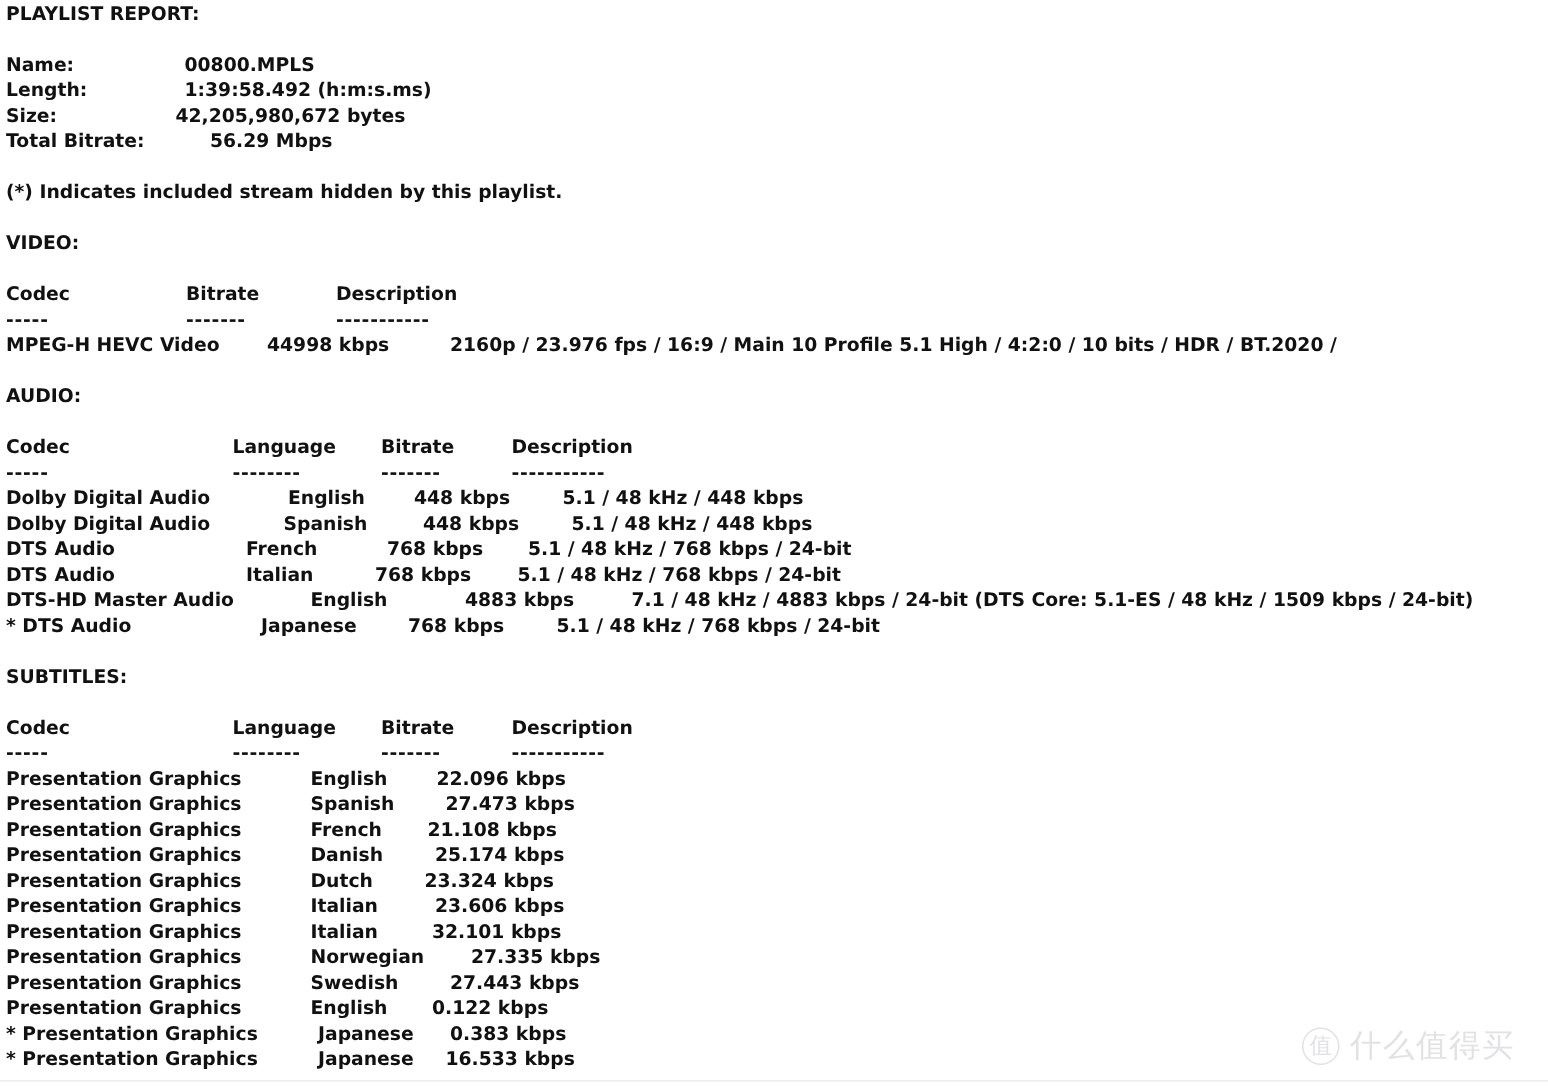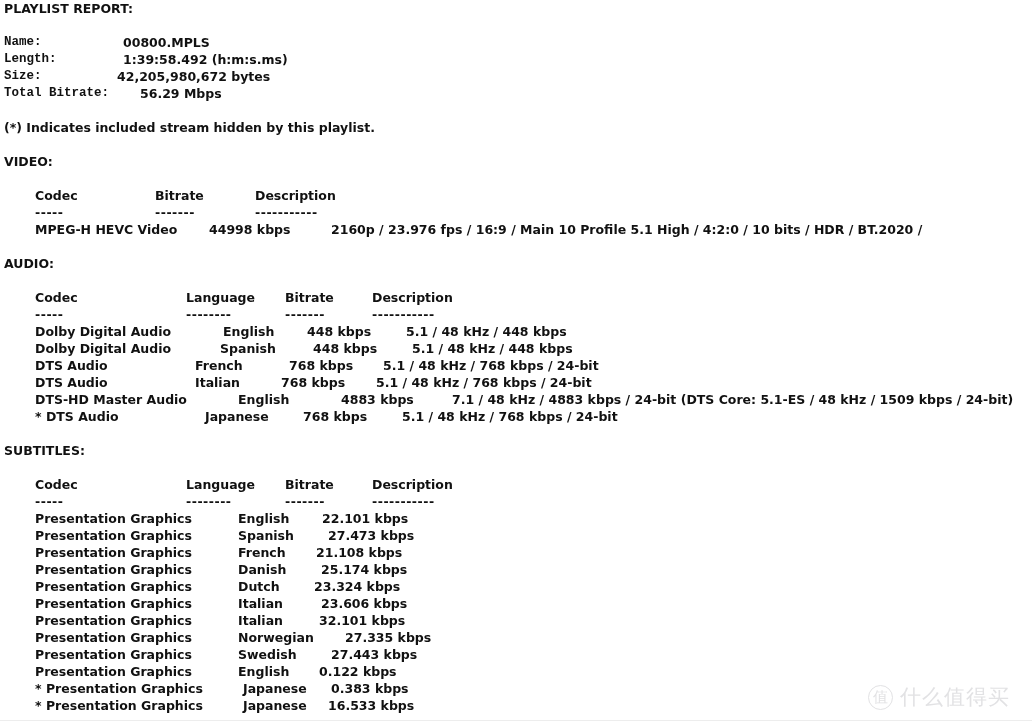--- a/index.html
+++ b/index.html
@@ -37,29 +37,28 @@
   
   .section-title {
     padding-left: 4px;
   }
 
   
   .meta-row { position: relative; height: 17px; line-height: 17px; }
   .meta-key {
     position: absolute;
     left: 4px;
-    font-family: Liberation Mono, monospace;
   }
   .meta-val {
     position: absolute;
     text-align: center;
   }
 
   
-  .row { position: relative; height: 17px; line-height: 17px; white-space: nowrap; margin-left: 31px; }
+  .row { position: relative; height: 17px; line-height: 17px; white-space: nowrap; }
   .cell { position: absolute; white-space: nowrap; }
 
   .dash { letter-spacing: 0.5px; }
 
   
   #watermark {
     position: absolute;
     right: 22px;
     bottom: 16px;
     display: flex;
@@ -198,21 +197,21 @@
     </div>
     <div class="row">
       <span class="cell dash" style="left: 4px;">-----</span>
       <span class="cell dash" style="left: 155px;">--------</span>
       <span class="cell dash" style="left: 254px;">-------</span>
       <span class="cell dash" style="left: 341px;">-----------</span>
     </div>
     <div class="row">
       <span class="cell" style="left: 4px;">Presentation Graphics</span>
       <span class="cell" style="left: 207px;">English</span>
-      <span class="cell" style="left: 291px;">22.101 kbps</span>
+      <span class="cell" style="left: 291px;">22.096 kbps</span>
     </div>
     <div class="row">
       <span class="cell" style="left: 4px;">Presentation Graphics</span>
       <span class="cell" style="left: 207px;">Spanish</span>
       <span class="cell" style="left: 297px;">27.473 kbps</span>
     </div>
     <div class="row">
       <span class="cell" style="left: 4px;">Presentation Graphics</span>
       <span class="cell" style="left: 207px;">French</span>
       <span class="cell" style="left: 285px;">21.108 kbps</span>

